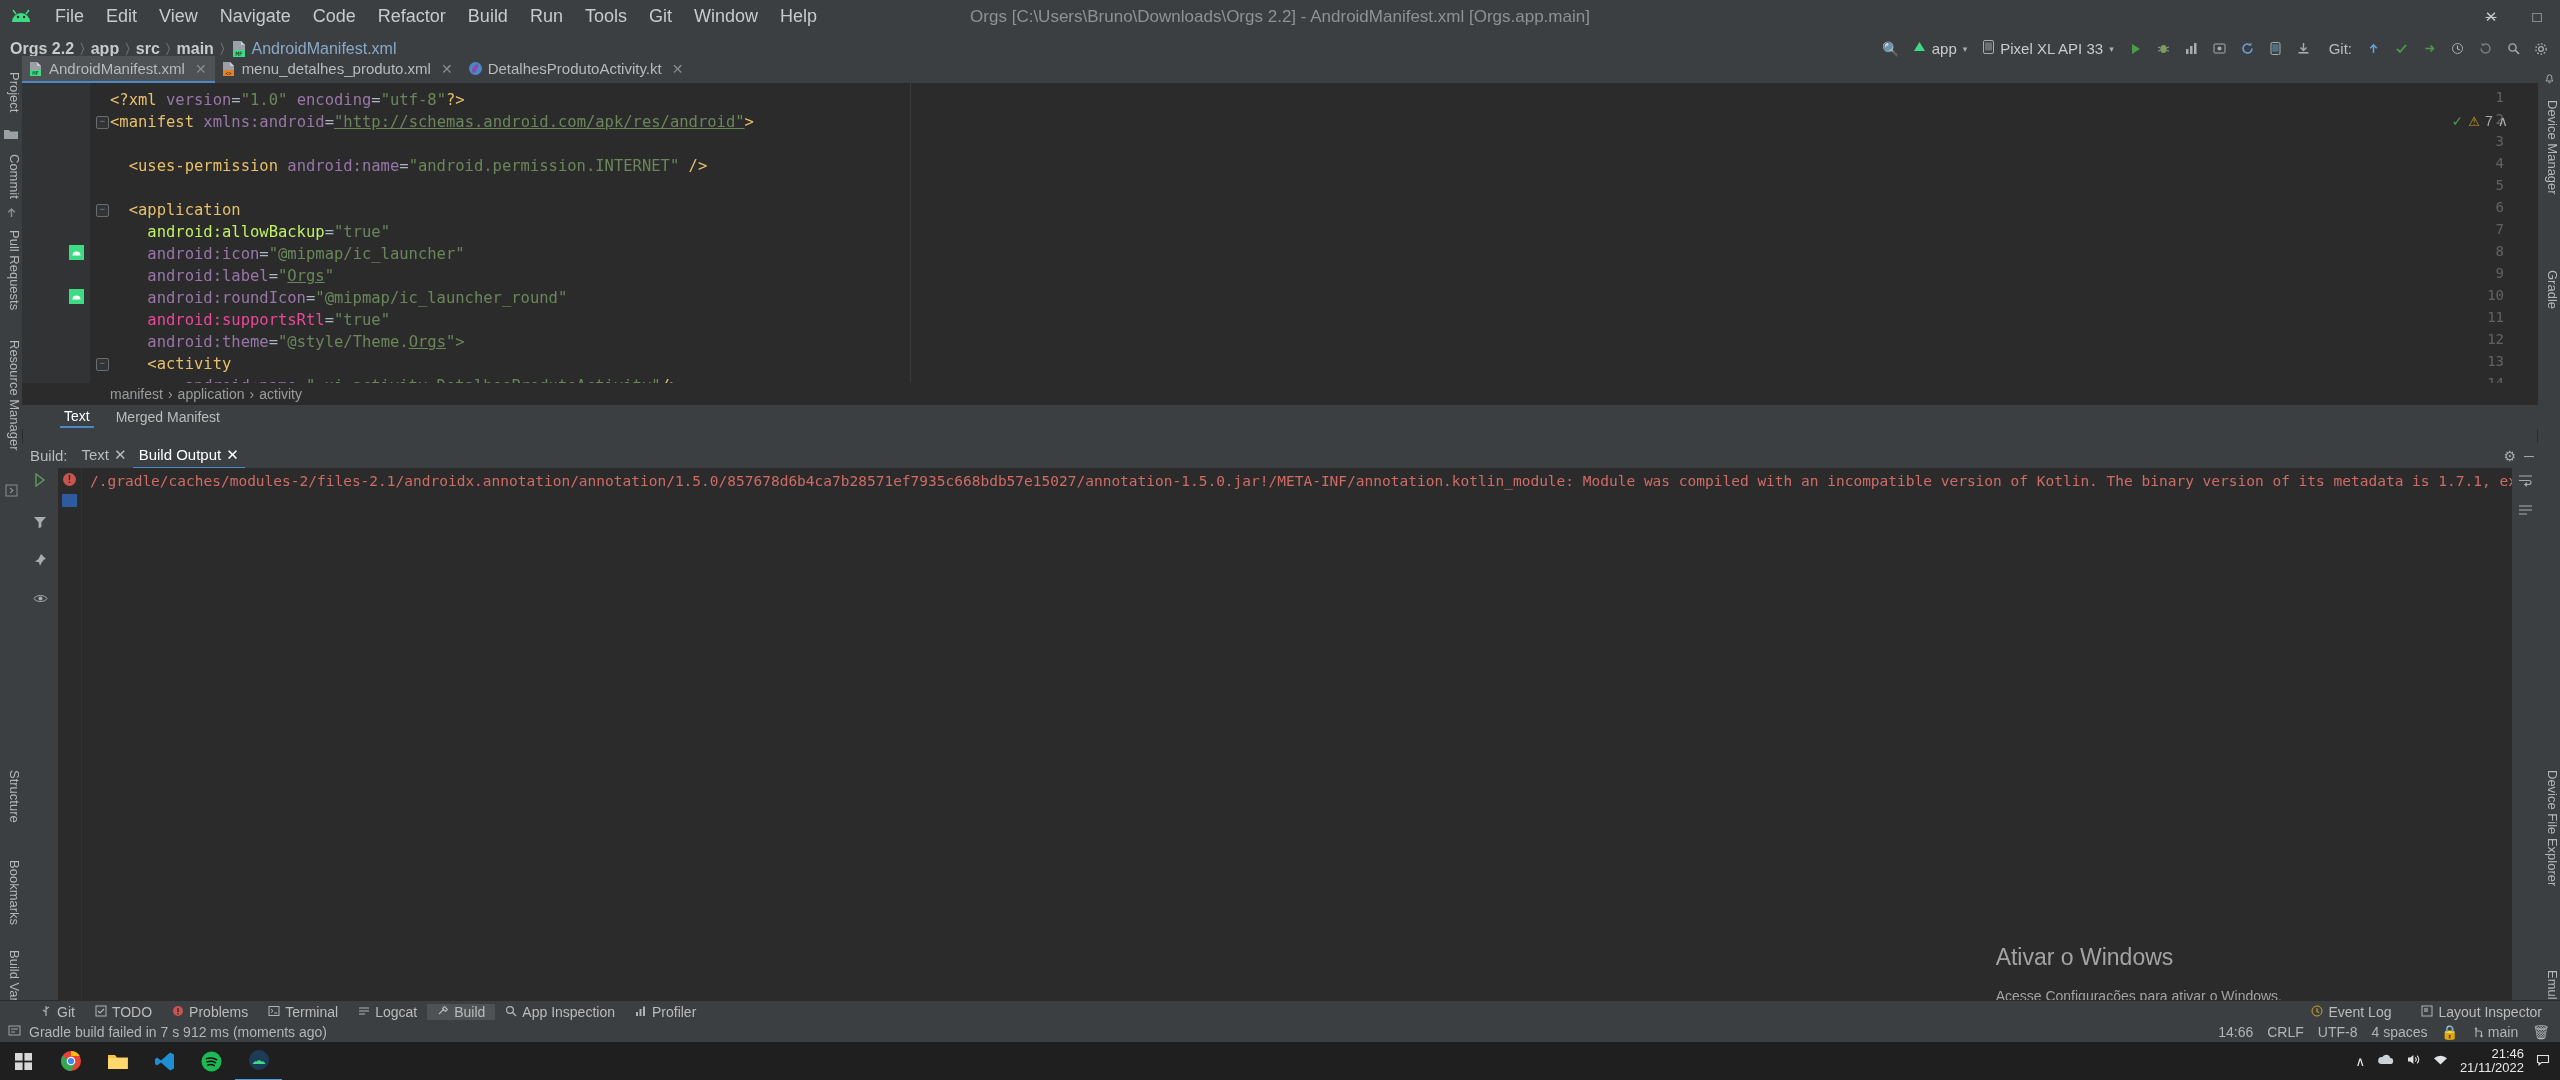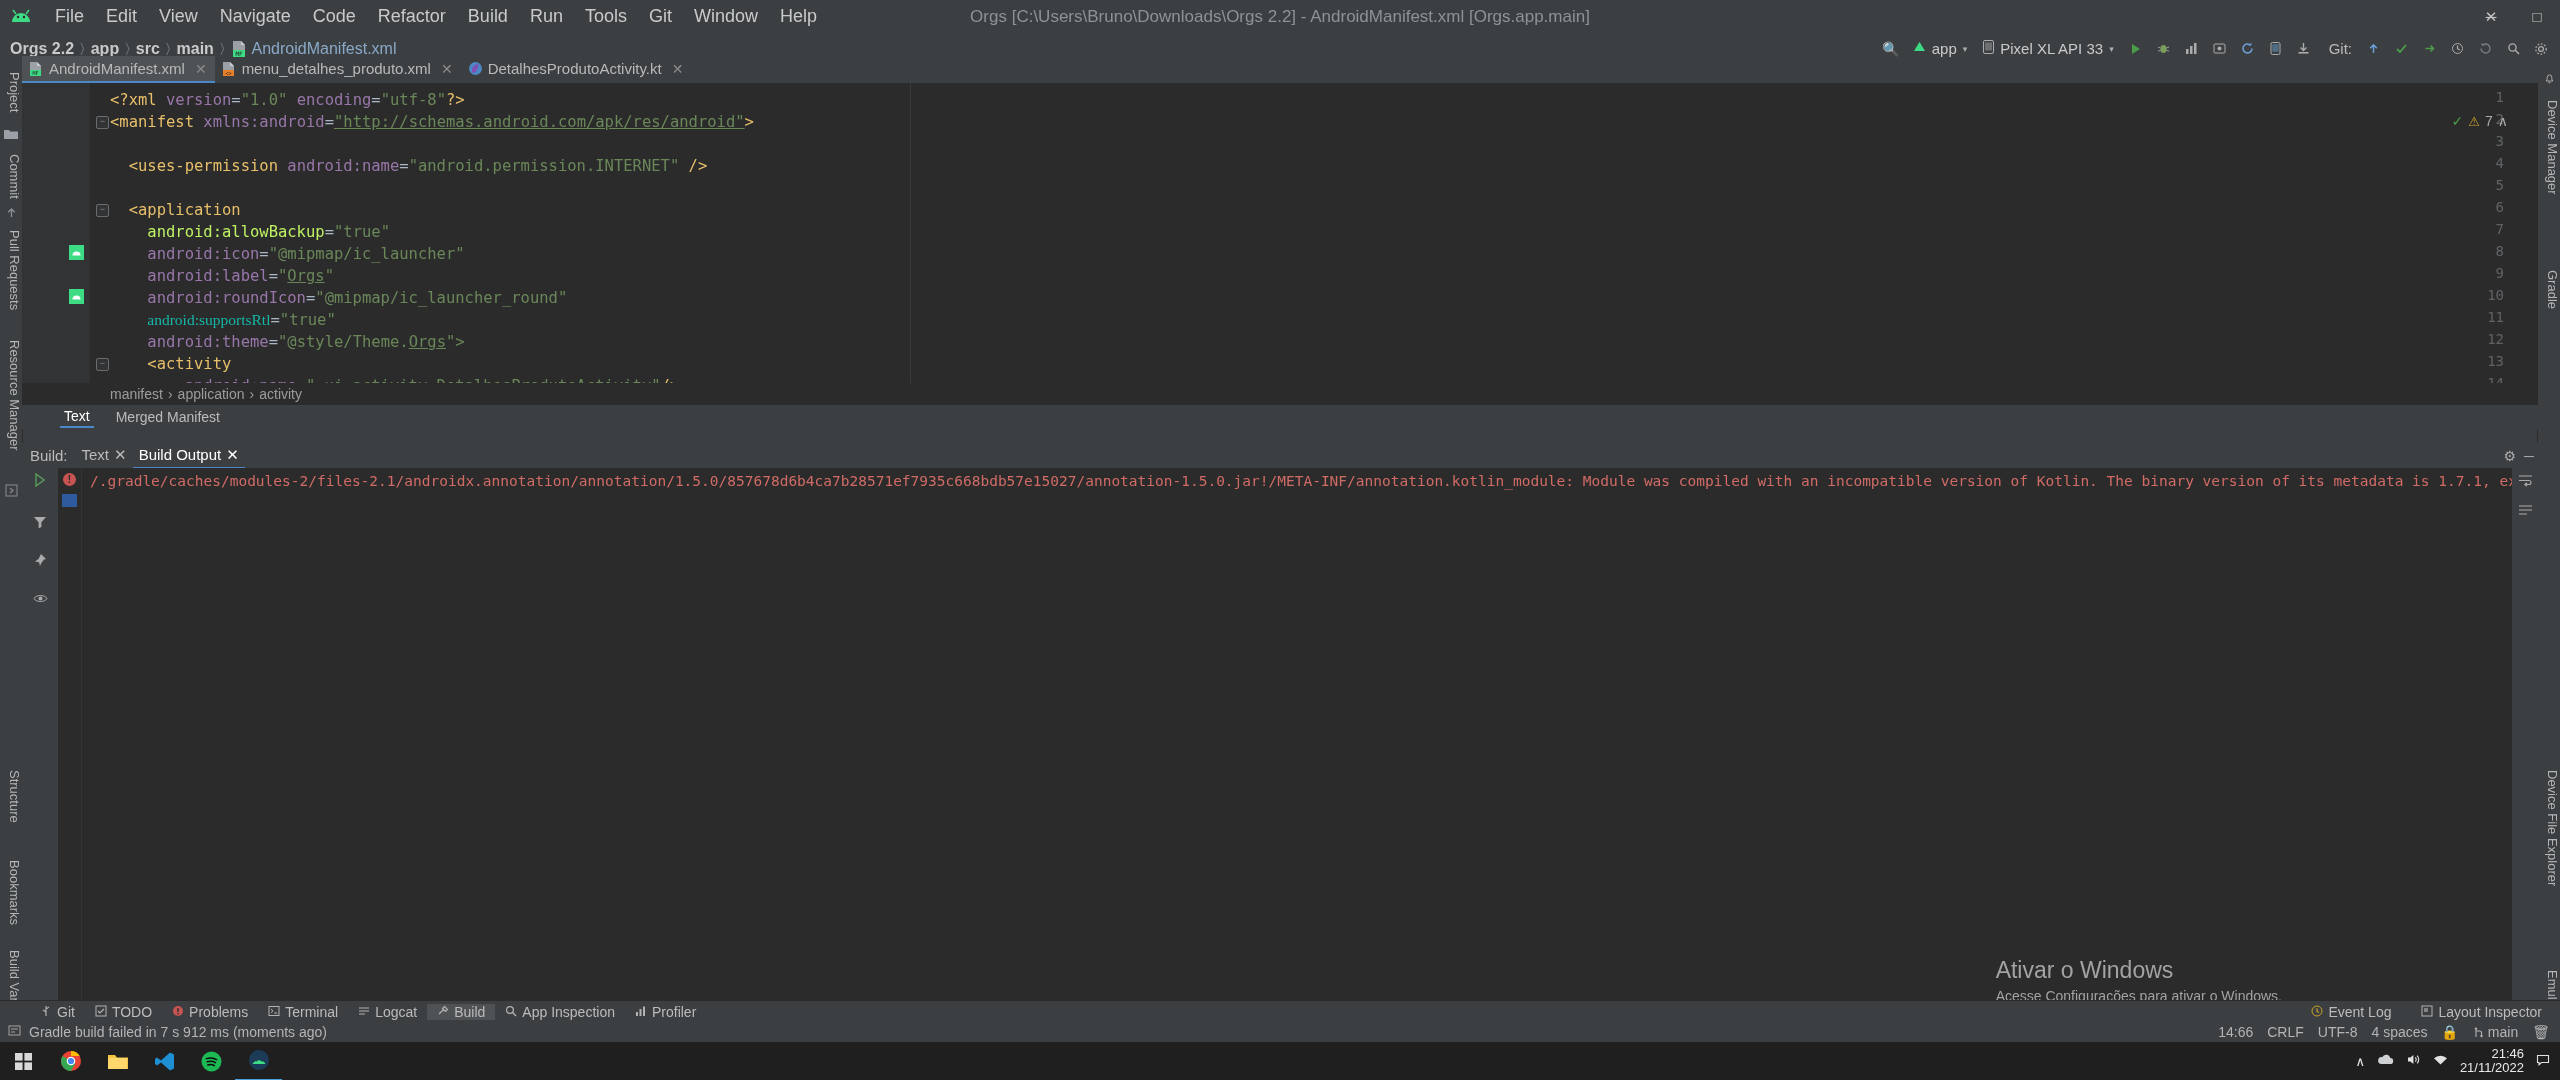--- a/index.html
+++ b/index.html
@@ -77,21 +77,21 @@
   .btree{width:23px;background:#2b2b2b;position:relative;border-right:1px solid #313335;}
   .berr{position:absolute;left:5px;top:5px;width:13px;height:13px;border-radius:50%;background:#c75450;color:#2b2b2b;font-size:10px;font-weight:bold;text-align:center;line-height:13px;}
   .bsel{position:absolute;left:4px;top:26px;width:15px;height:13px;background:#2d5b9e;}
   .bcontent{flex:1;position:relative;overflow:hidden;}
   .berrtext{position:absolute;left:8px;top:5px;font-family:"DejaVu Sans Mono",monospace;font-size:14.5px;color:#d16b66;white-space:pre;}
   .bsideR{width:26px;background:#3c3f41;position:relative;}
 
   
   .wm{position:absolute;right:230px;bottom:40px;text-align:left;color:#a3a3a3;}
   .wm .t1{font-size:23px;}
-  .wm .t2{font-size:14px;margin-top:4px;text-align:center;}
+  .wm .t2{font-size:14px;margin-top:17px;text-align:center;}
 
   
   .btmbar{position:absolute;left:0;right:0;bottom:58px;height:21px;background:#3c3f41;display:flex;align-items:center;font-size:14px;color:#bbbbbb;padding-left:30px;gap:0;border-top:1px solid #2b2b2b;}
   .bt{display:flex;align-items:center;gap:5px;padding:0 10px;white-space:nowrap;}
   .bt.sel{background:#4e5254;}
   .btmbar .right{position:absolute;right:8px;display:flex;align-items:center;gap:10px;}
 
   
   .status{position:absolute;left:0;right:0;bottom:38px;height:20px;background:#3c3f41;display:flex;align-items:center;font-size:14px;color:#b2b4b6;padding-left:8px;}
   .status .right{position:absolute;right:10px;display:flex;align-items:center;gap:14px;}
@@ -378,21 +378,21 @@
           <div class="cl" style="top: 160px; left: 125.32px; font-family: &quot;DejaVu Sans Mono&quot;, monospace; font-size: 15.5px; line-height: 22px; position: absolute; white-space: pre;"><span style="color: rgb(152, 118, 170);">android:icon</span><span style="color: rgb(169, 183, 198);">=</span><span style="color: rgb(106, 135, 89);">"@mipmap/ic_launcher"</span></div>
           <div class="gnum" style="top: 182px;">9</div>
           <div class="cl" style="top: 182px; left: 125.32px; font-family: &quot;DejaVu Sans Mono&quot;, monospace; font-size: 15.5px; line-height: 22px; position: absolute; white-space: pre;"><span style="color: rgb(152, 118, 170);">android:label</span><span style="color: rgb(169, 183, 198);">=</span><span style="color: rgb(106, 135, 89);">"</span><span style="color: rgb(106, 135, 89); text-decoration: underline;">Orgs</span><span style="color: rgb(106, 135, 89);">"</span></div>
           <div class="gnum" style="top: 204px;">10</div>
           <div class="gicon" style="top: 206px;"><svg width="15" height="15" viewBox="0 0 15 15">
               <rect width="15" height="15" fill="#3ddc84"></rect>
               <path d="M3.5 10.5 A4 4 0 0 1 11.5 10.5 Z" fill="#ffffff"></path>
             </svg></div>
           <div class="cl" style="top: 204px; left: 125.32px; font-family: &quot;DejaVu Sans Mono&quot;, monospace; font-size: 15.5px; line-height: 22px; position: absolute; white-space: pre;"><span style="color: rgb(152, 118, 170);">android:roundIcon</span><span style="color: rgb(169, 183, 198);">=</span><span style="color: rgb(106, 135, 89);">"@mipmap/ic_launcher_round"</span></div>
           <div class="gnum" style="top: 226px;">11</div>
-          <div class="cl" style="top: 226px; left: 125.32px; font-family: &quot;DejaVu Sans Mono&quot;, monospace; font-size: 15.5px; line-height: 22px; position: absolute; white-space: pre;"><span style="color: #14b8a6; font-family: Liberation Serif, serif;">android:supportsRtl</span><span style="color: rgb(169, 183, 198);">=</span><span style="color: rgb(106, 135, 89);">"true"</span></div>
+          <div class="cl" style="top: 226px; left: 125.32px; font-family: &quot;DejaVu Sans Mono&quot;, monospace; font-size: 15.5px; line-height: 22px; position: absolute; white-space: pre;"><span style="color: #ec4899;">android:supportsRtl</span><span style="color: rgb(169, 183, 198);">=</span><span style="color: rgb(106, 135, 89);">"true"</span></div>
           <div class="gnum" style="top: 248px;">12</div>
           <div class="cl" style="top: 248px; left: 125.32px; font-family: &quot;DejaVu Sans Mono&quot;, monospace; font-size: 15.5px; line-height: 22px; position: absolute; white-space: pre;"><span style="color: rgb(152, 118, 170);">android:theme</span><span style="color: rgb(169, 183, 198);">=</span><span style="color: rgb(106, 135, 89);">"@style/Theme.</span><span style="color: rgb(106, 135, 89); text-decoration: underline;">Orgs</span><span style="color: rgb(106, 135, 89);">"&gt;</span></div>
           <div class="gnum" style="top: 270px;">13</div>
           <div class="fold" style="top: 275px;">−</div>
           <div class="cl" style="top: 270px; left: 125.32px; font-family: &quot;DejaVu Sans Mono&quot;, monospace; font-size: 15.5px; line-height: 22px; position: absolute; white-space: pre;"><span style="color: rgb(232, 191, 106);">&lt;activity</span></div>
           <div class="gnum" style="top: 292px;">14</div>
           <div class="cl" style="top: 292px; left: 162.64px; font-family: &quot;DejaVu Sans Mono&quot;, monospace; font-size: 15.5px; line-height: 22px; position: absolute; white-space: pre;"><span style="color: rgb(152, 118, 170);">android:name</span><span style="color: rgb(169, 183, 198);">=</span><span style="color: rgb(106, 135, 89);">".ui.activity.</span><span style="color: rgb(106, 135, 89); text-decoration: underline;">DetalhesProdutoActivity</span><span style="color: rgb(106, 135, 89);">"</span><span style="color: rgb(232, 191, 106);">/&gt;</span></div>
         </div>
 
       <div class="inspect">

